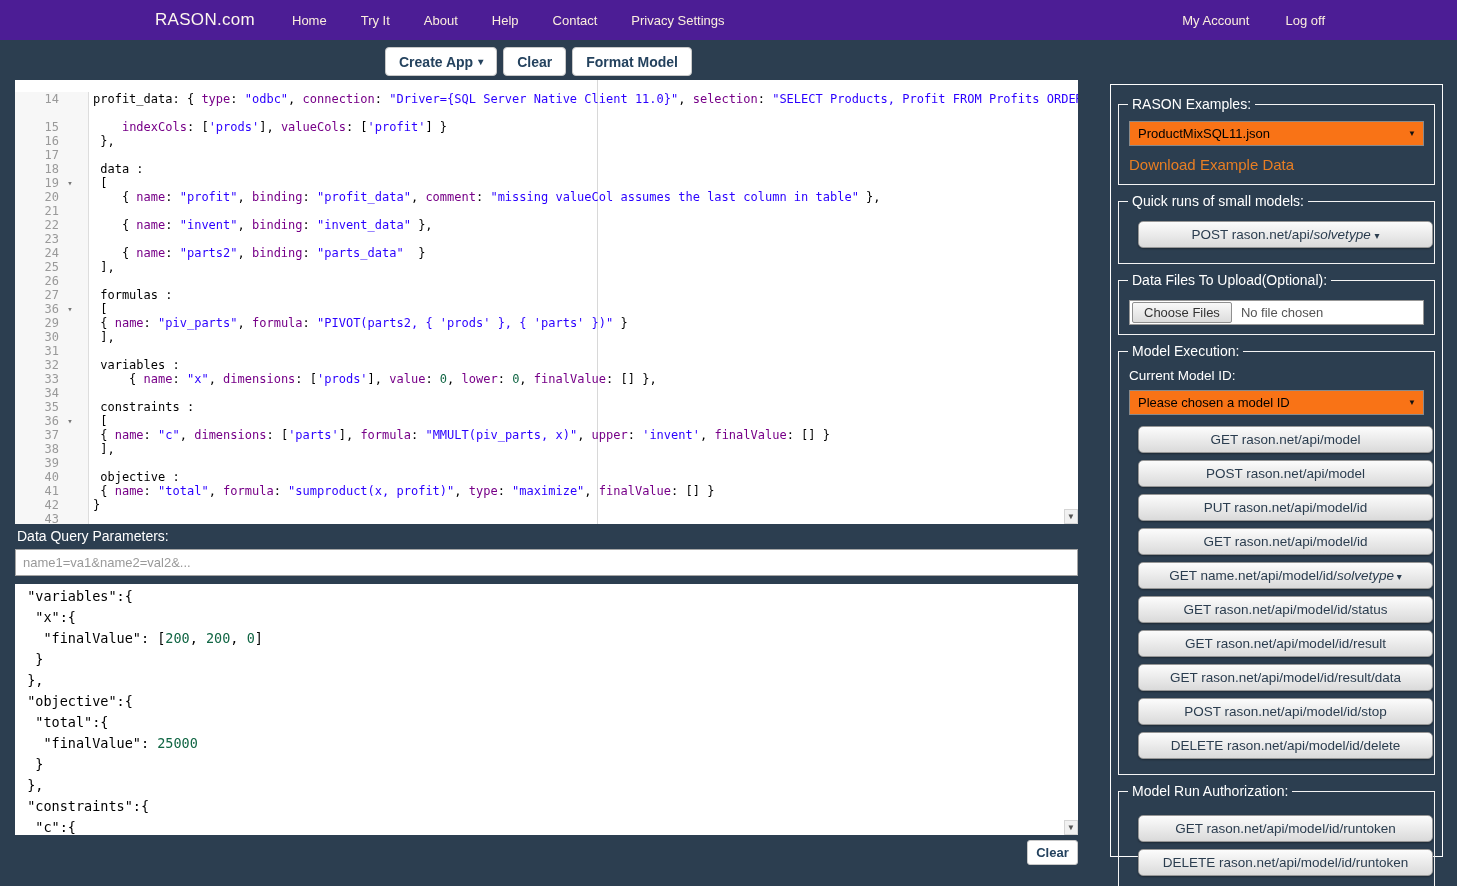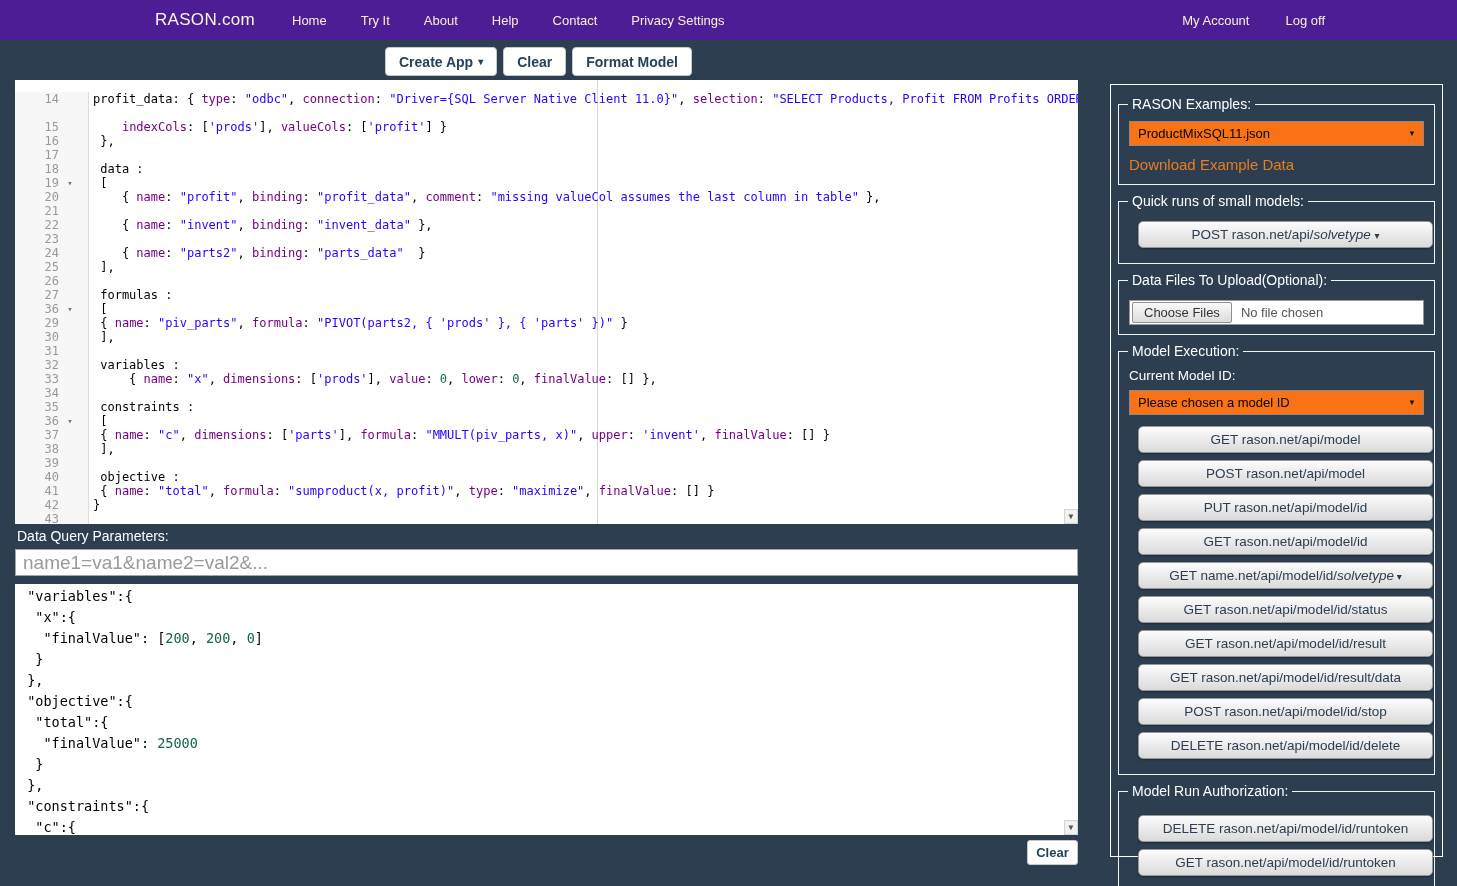--- a/index.html
+++ b/index.html
@@ -42,21 +42,21 @@
   .tok-k { color:#770088; }
   .tok-s { color:#2a00ff; }
   .tok-n { color:#116644; }
   .scroll-btn { position:absolute; width:14px; height:15px; right:0; bottom:0;
     background:#f1f1f1; border:1px solid #d5d5d5; color:#555; font-size:8px;
     display:flex; align-items:center; justify-content:center; cursor:pointer; z-index:3; }
 
   
   .q-label { position:absolute; left:17px; top:528px; color:#fff; font-size:14px; }
   .q-input { position:absolute; left:15px; top:549px; width:1063px; height:27px;
-    border:1px solid #a5a5a5; padding:0 7px; font-size:19px; color:#000;
+    border:1px solid #a5a5a5; padding:0 7px; font-size:13px; color:#000;
     font-family:"Liberation Sans",sans-serif; }
   .q-input::placeholder { color:#999; }
 
   
   .output { position:absolute; left:15px; top:584px; width:1063px; height:251px;
     background:#fff; overflow:hidden; padding:2px 4px;
     font-family:"DejaVu Sans Mono", monospace; font-size:13.5px; line-height:21px; }
   .out-row { white-space:pre; height:21px; }
 
   .clear-btn { position:absolute; left:1027px; top:840px; width:51px; height:25px;
@@ -228,18 +228,18 @@
         <button class="api-btn"><span>GET rason.net/api/model/id/result</span></button>
         <button class="api-btn"><span>GET rason.net/api/model/id/result/data</span></button>
         <button class="api-btn"><span>POST rason.net/api/model/id/stop</span></button>
         <button class="api-btn"><span>DELETE rason.net/api/model/id/delete</span></button>
       </div>
   </fieldset>
 
   <fieldset class="section">
     <legend>Model Run Authorization:</legend>
     <div class="btn-stack">
+        <button class="api-btn"><span>GET rason.net/api/model/id/runtoken</span></button>
         <button class="api-btn"><span>DELETE rason.net/api/model/id/runtoken</span></button>
-        <button class="api-btn"><span>GET rason.net/api/model/id/runtoken</span></button>
       </div>
   </fieldset>
 
 </div>
 
 </body></html>

